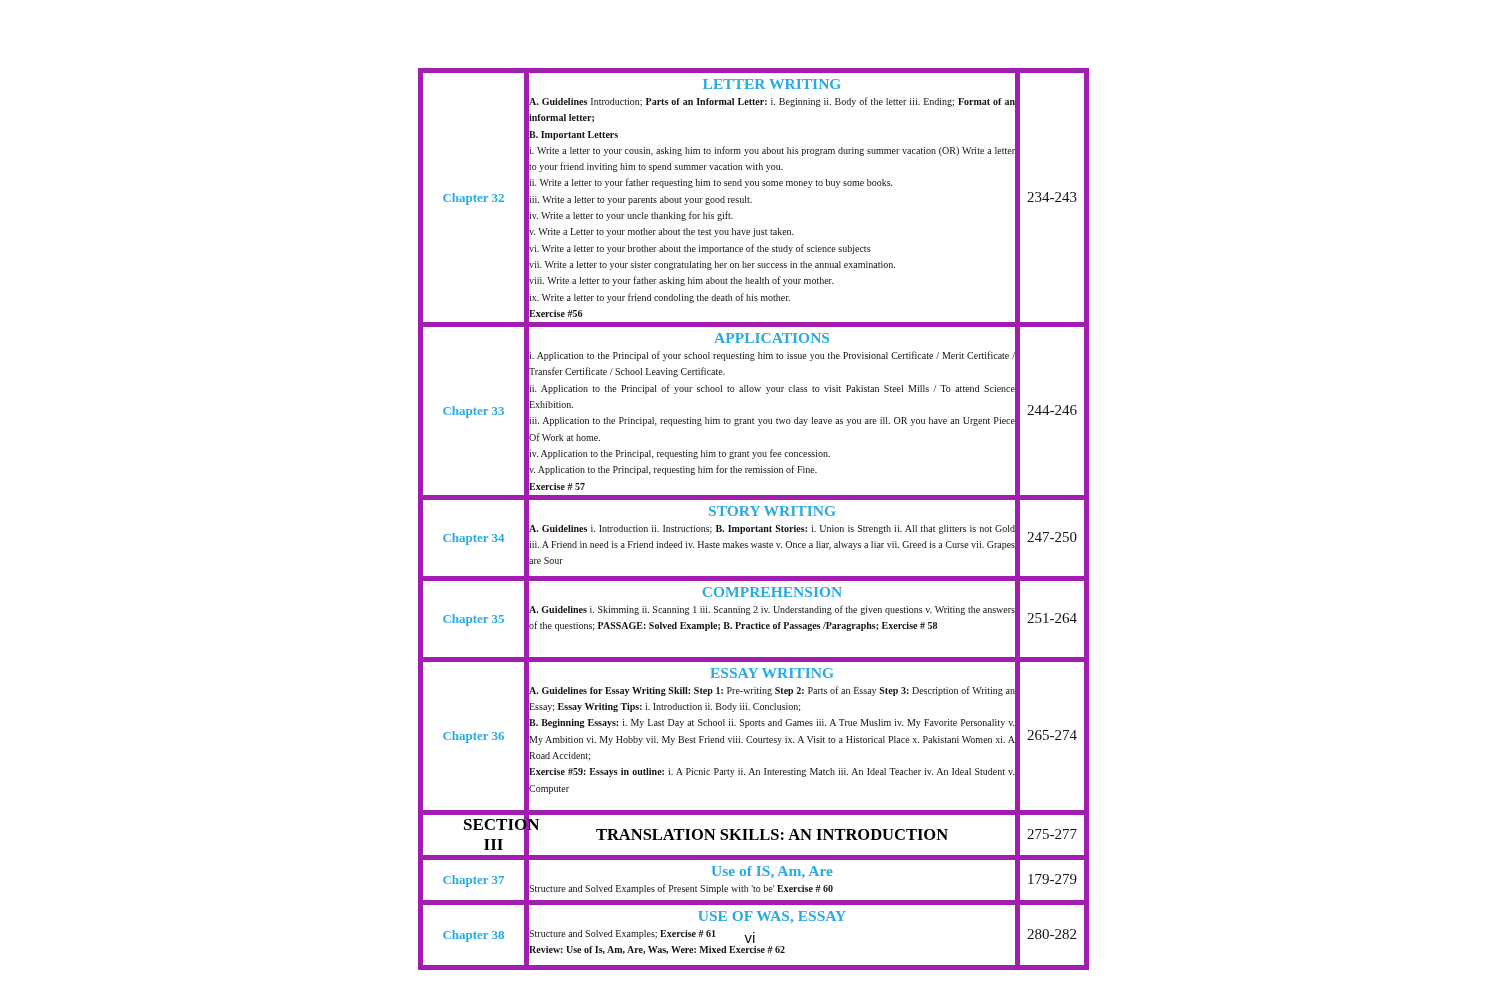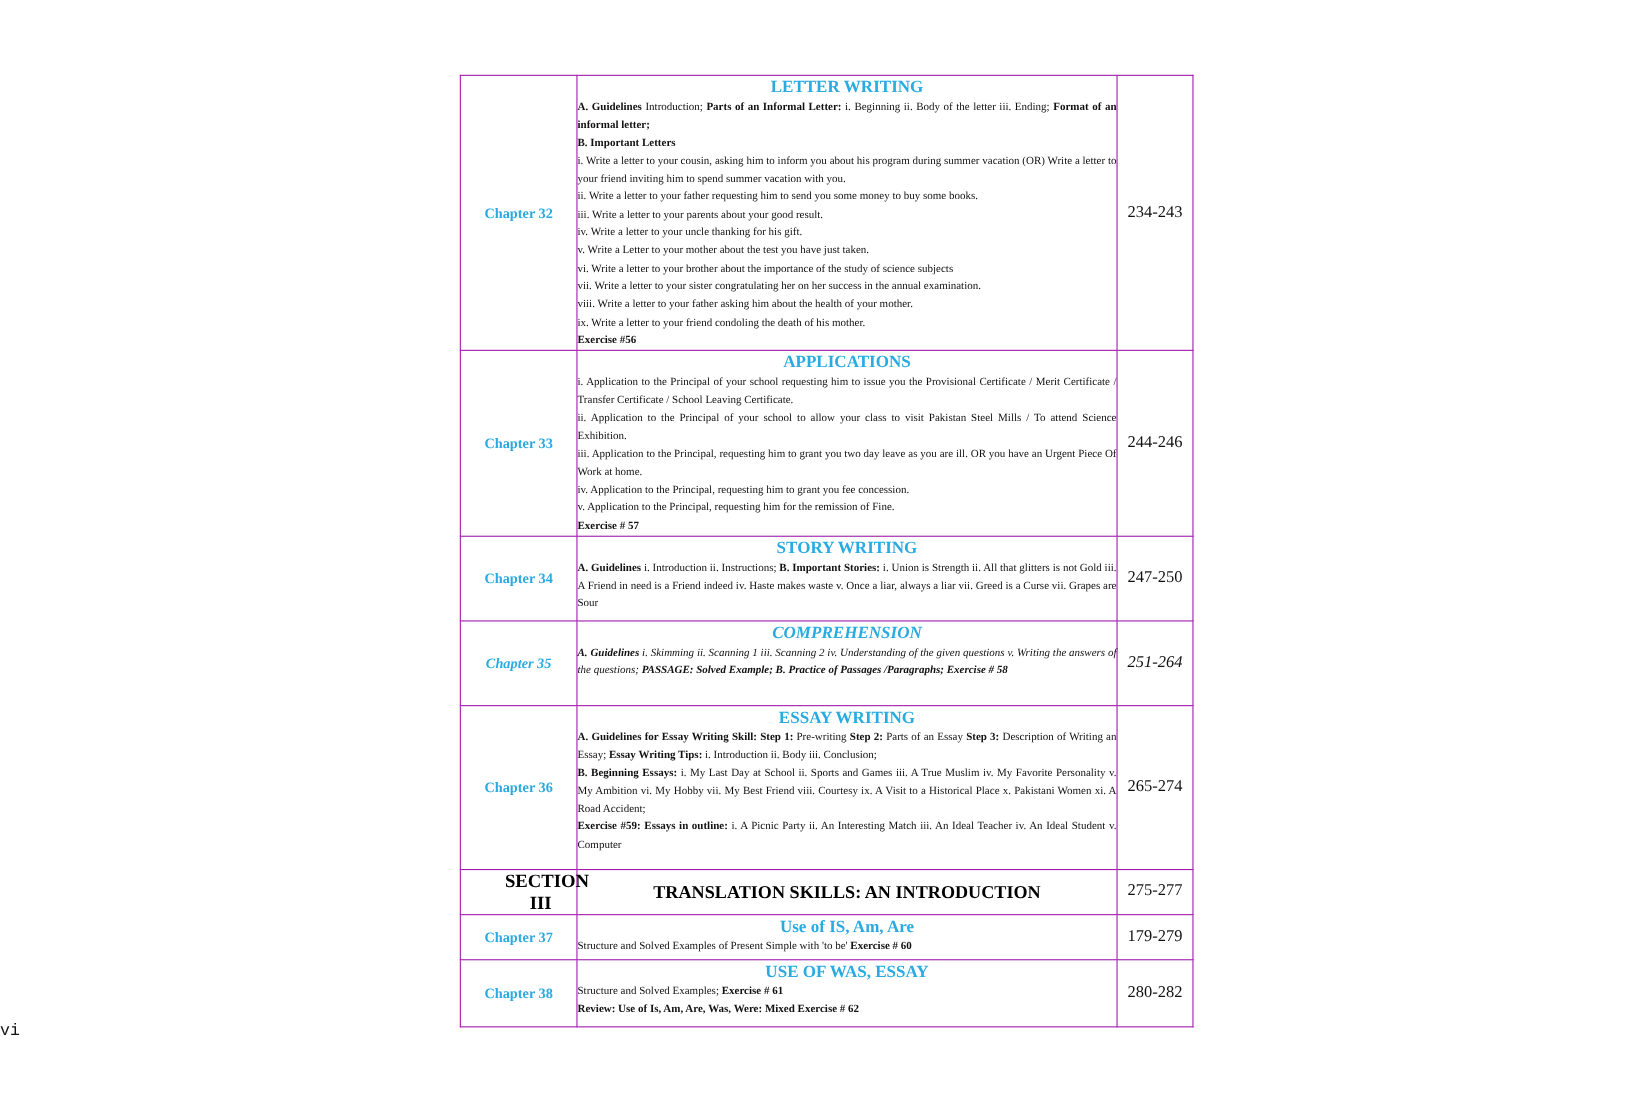--- a/index.html
+++ b/index.html
@@ -20,21 +20,21 @@
     left: 418px;
     top: 68px;
     width: 666px;
   }
   table.toc {
     width: 100%;
     border-collapse: collapse;
     table-layout: fixed;
   }
   table.toc td {
-    border: 1px solid #a21caf;
+    border: 5px solid #a21caf;
     padding: 0;
   }
   col.c-label { width: 106px; }
   col.c-desc  { width: 491px; }
   col.c-pages { width: 69px; }
 
   td.cell-label {
     text-align: center;
     vertical-align: middle;
     font-weight: bold;
@@ -81,33 +81,33 @@
   tr.section .row-title {
     color: #000;
     font-size: 16.5px;
     padding: 0;
   }
 
   
   tr.r0 td { height: 248px; }
   tr.r1 td { height: 167px; }
   tr.r2 td { height: 76px;  }
-  tr.r3 td { height: 76px; font-style: italic;  }
+  tr.r3 td { height: 76px;  }
   tr.r4 td { height: 148px; margin-top: 32px; }
   tr.r5 td { height: 29px;  }
   tr.r6 td { height: 40px;  }
   tr.r7 td { height: 60px;  }
 
   .page-footer {
     position: absolute;
     left: 0;
     top: 929px;
     width: 1500px;
-    text-align: left;
-    font-family: Liberation Mono, monospace;
+    text-align: center;
+    font-family: Liberation Sans, sans-serif;
     font-size: 15px;
     color: #111;
   }
 </style>
 </head>
 <body>
 
 <div class="toc-wrap">
   <table class="toc">
     <colgroup>

